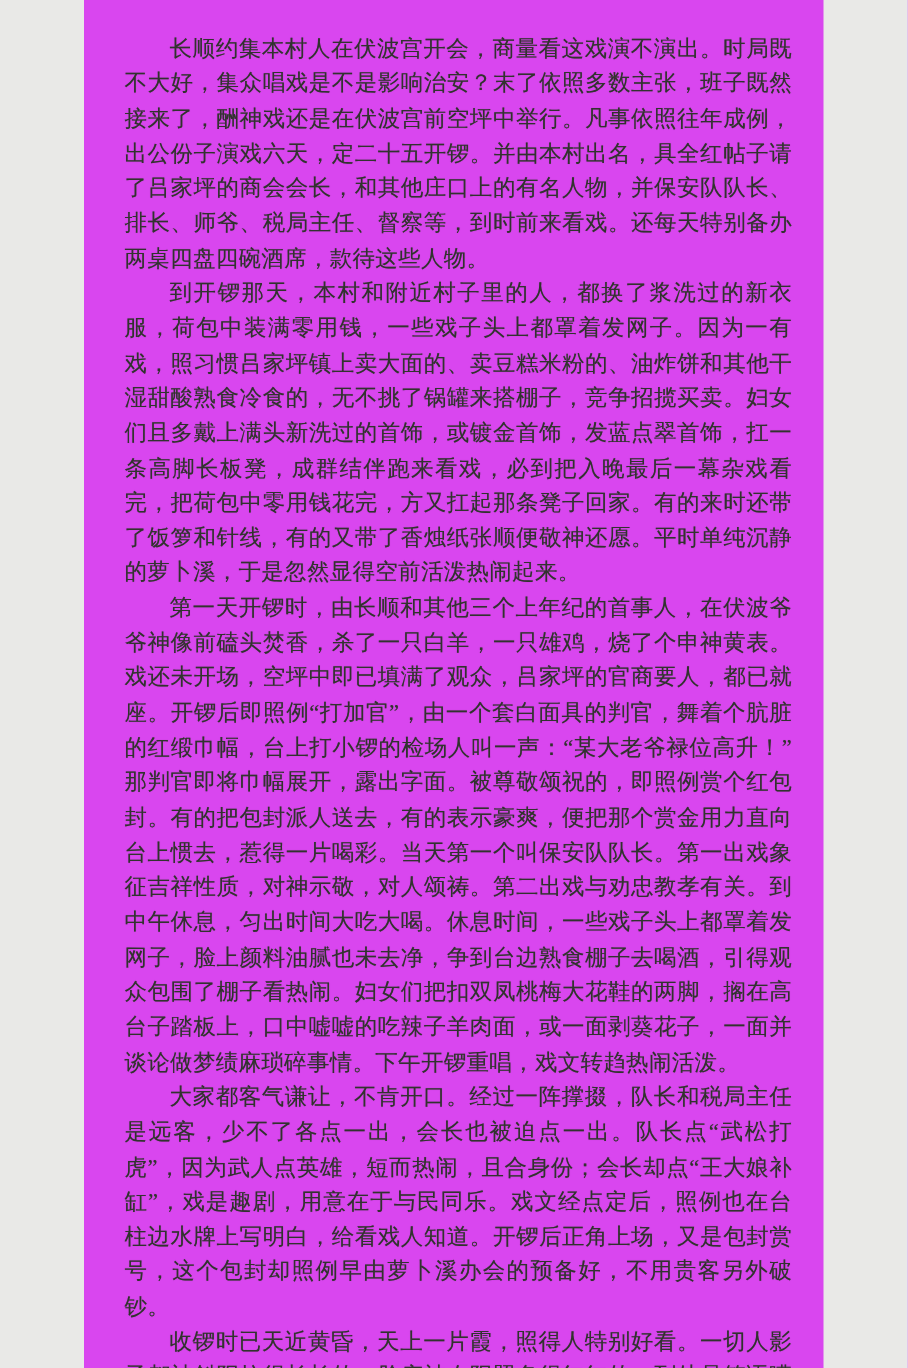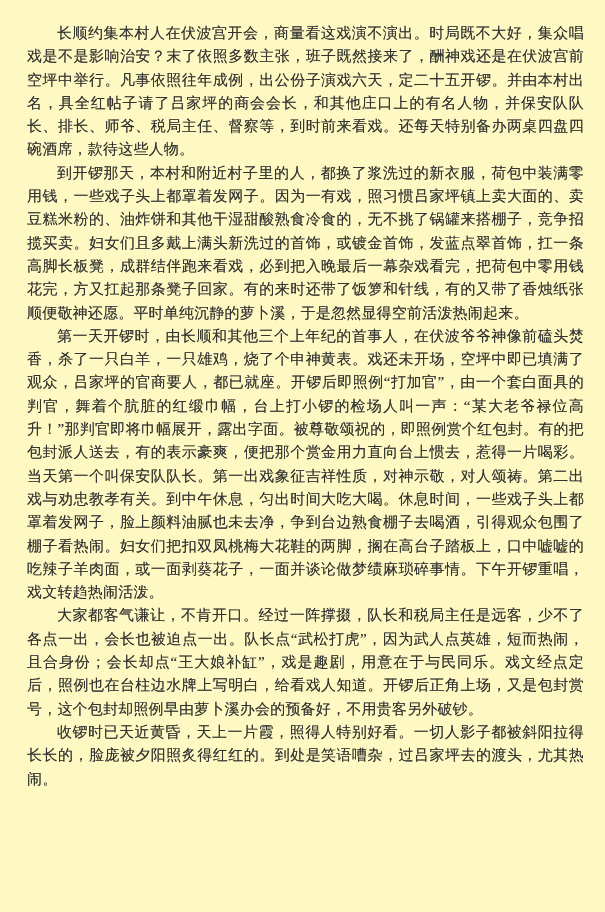--- a/index.html
+++ b/index.html
@@ -3,24 +3,24 @@
 <meta charset="utf-8">
 <style>
   html, body {
     margin: 0;
     padding: 0;
     background: #e9e9e7;
   }
   .scan-page {
     position: relative;
     box-sizing: border-box;
-    width: 605px;
+    width: 493px;
     height: 912px;
     margin: 0 auto;
-    background: #fef9c3;
+    background: #d946ef;
     overflow: hidden;
     font-family: "Liberation Serif", "DejaVu Serif", serif;
   }
   .text-block {
     box-sizing: border-box;
     padding: 22px 21px 0 27px;
   }
   .text-block p {
     margin: 0;
     padding: 0;

